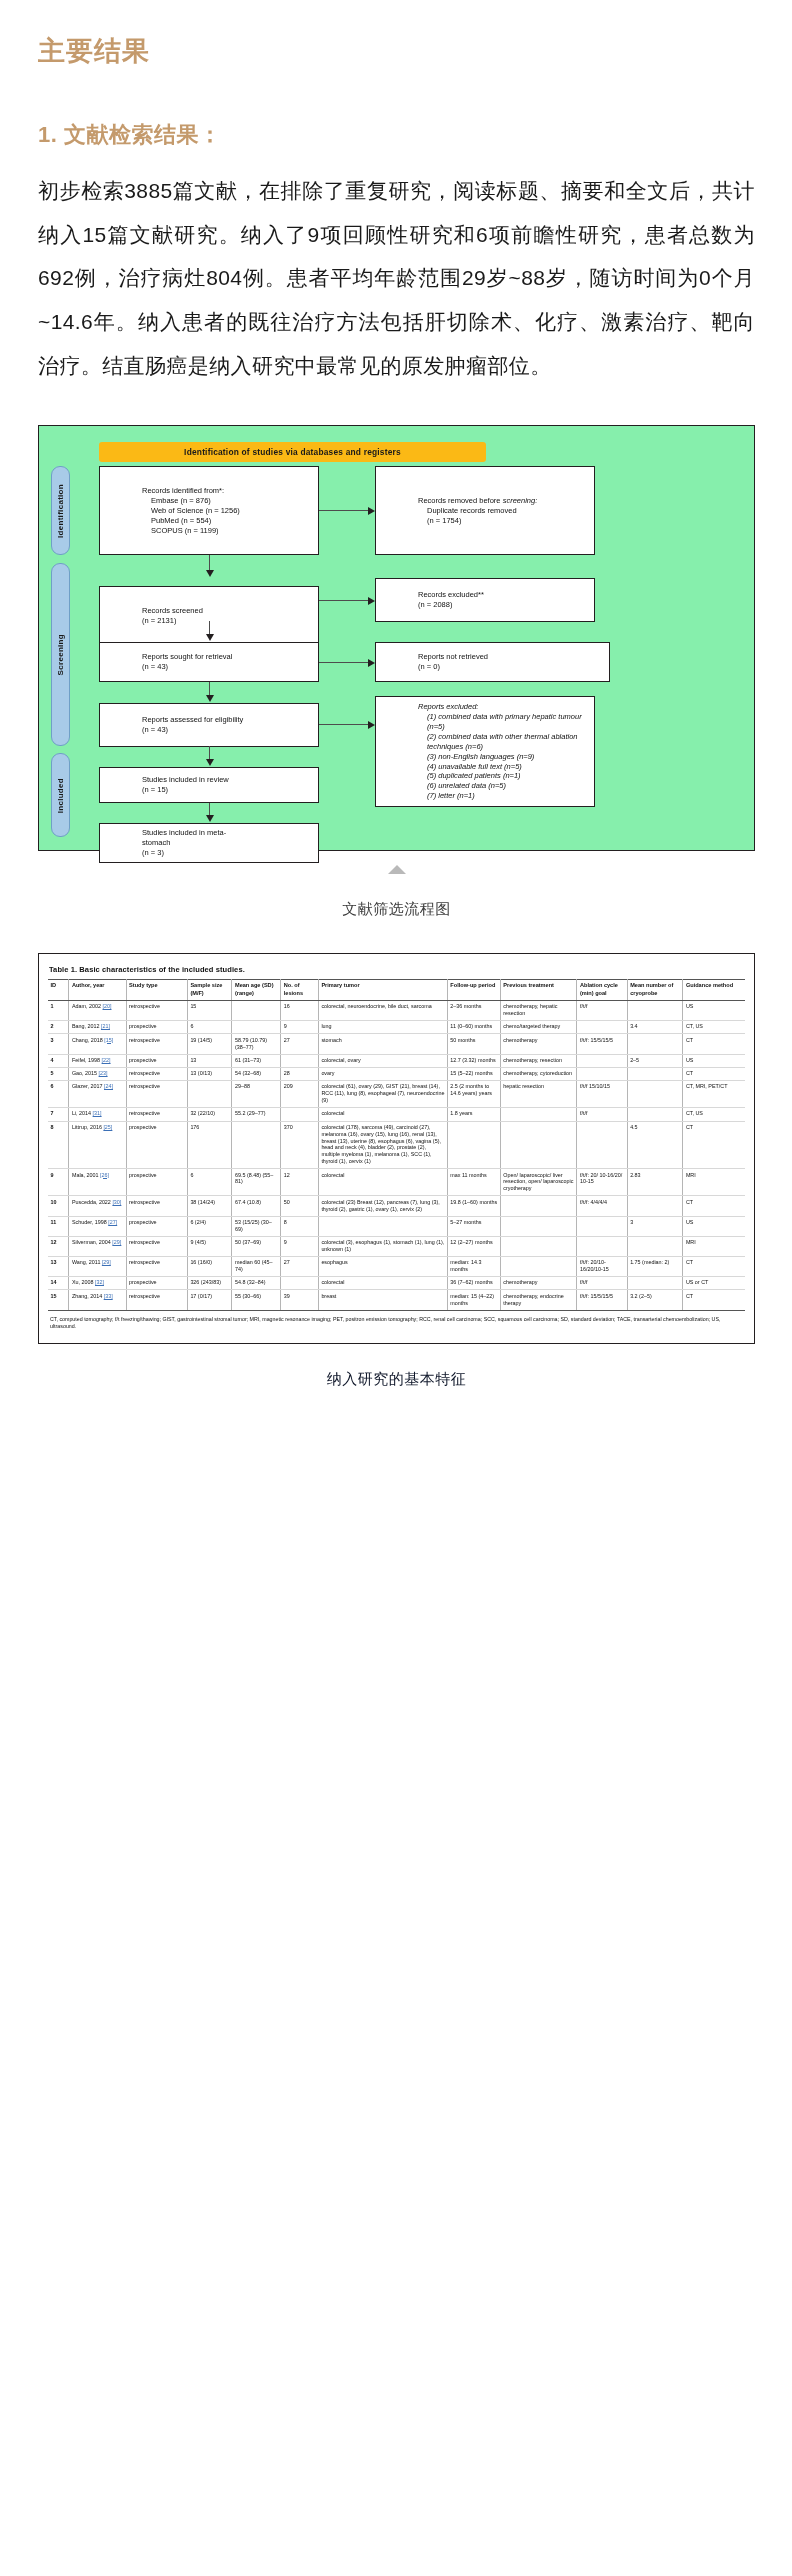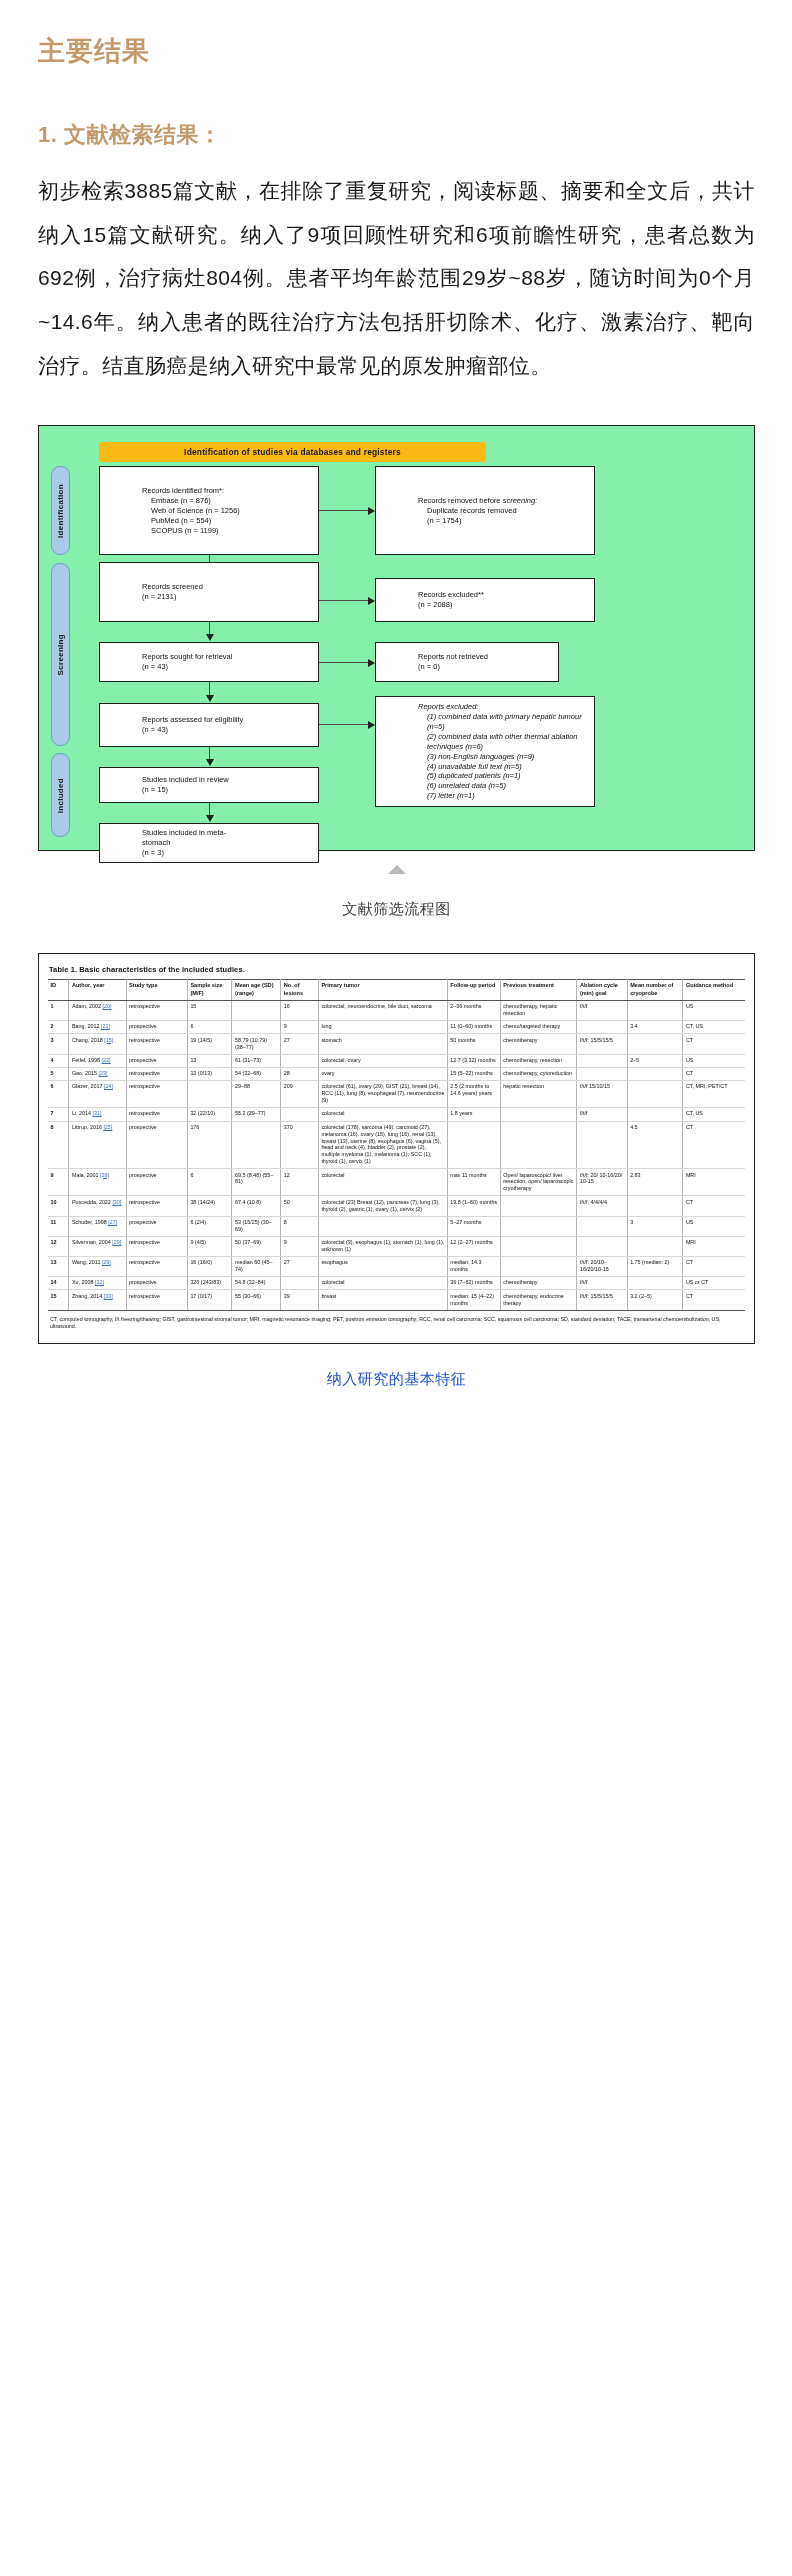--- a/index.html
+++ b/index.html
@@ -187,21 +187,21 @@
   .ref { color: #3b6fb6; text-decoration: underline; }
   .tbl-foot {
     font-size: 5.3px;
     line-height: 1.45;
     color: #111;
     padding: 5px 2px 0 2px;
   }
   .tbl-caption {
     text-align: center;
     font-size: 15px;
-    color: #1d4ed8;
+    color: #0f172a;
     padding-top: 26px;
     letter-spacing: 0.5px;
   }
 </style>
 </head>
 <body>
 
 <div class="page">
 
   <div class="article">
@@ -239,21 +239,21 @@
         <div class="pr-box" style="left:328px; top:28px; width:220px; height:89px;">
           <div class="inner">
             <div><span>Records removed before</span> <em>screening:</em></div>
             <span class="ind">Duplicate records removed</span>
             <span class="ind">(n = 1754)</span>
           </div>
         </div>
 
         <div class="pr-arrow-v" style="left:162px; top:117px; height:16px;"></div>
 
-        <div class="pr-box" style="left:52px; top:124px; width:220px; height:60px;">
+        <div class="pr-box" style="left:52px; top:148px; width:220px; height:60px;">
           <div class="inner">
             <span class="x">Records screened</span><br>
             <span>(n = 2131)</span>
           </div>
         </div>
         <div class="pr-arrow-h" style="left:272px; top:162px; width:50px;"></div>
         <div class="pr-box" style="left:328px; top:140px; width:220px; height:44px;">
           <div class="inner">
             <span>Records excluded**</span><br>
             <span>(n = 2088)</span>
@@ -262,21 +262,21 @@
 
         <div class="pr-arrow-v" style="left:162px; top:183px; height:14px;"></div>
 
         <div class="pr-box" style="left:52px; top:204px; width:220px; height:40px;">
           <div class="inner">
             <span>Reports sought for retrieval</span><br>
             <span>(n = 43)</span>
           </div>
         </div>
         <div class="pr-arrow-h" style="left:272px; top:224px; width:50px;"></div>
-        <div class="pr-box" style="left:328px; top:204px; width:184px; height:40px;">
+        <div class="pr-box" style="left:328px; top:204px; width:235px; height:40px;">
           <div class="inner">
             <span>Reports not retrieved</span><br>
             <span>(n = 0)</span>
           </div>
         </div>
 
         <div class="pr-arrow-v" style="left:162px; top:244px; height:14px;"></div>
 
         <div class="pr-box" style="left:52px; top:265px; width:220px; height:44px;">
           <div class="inner">

